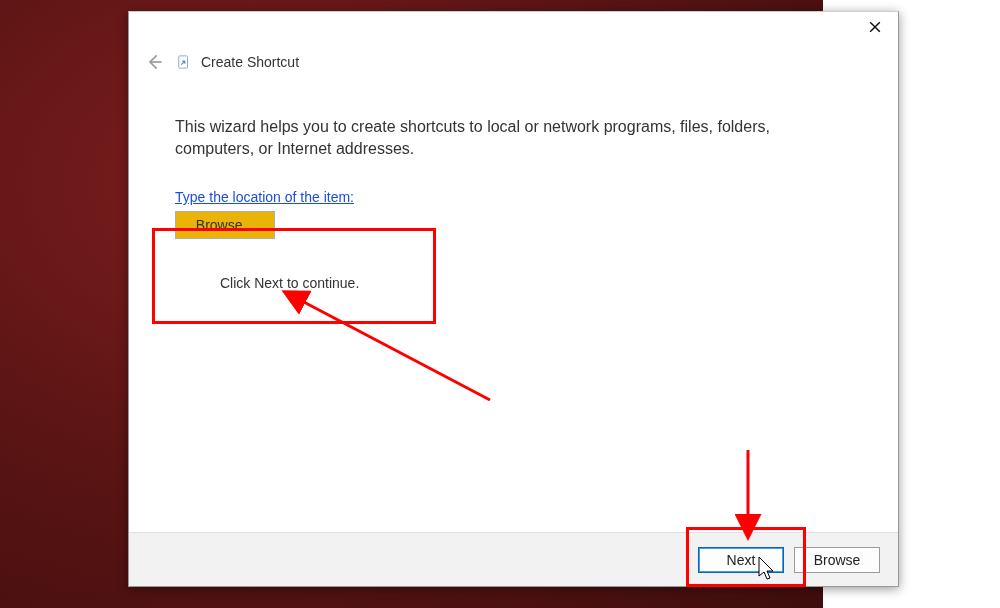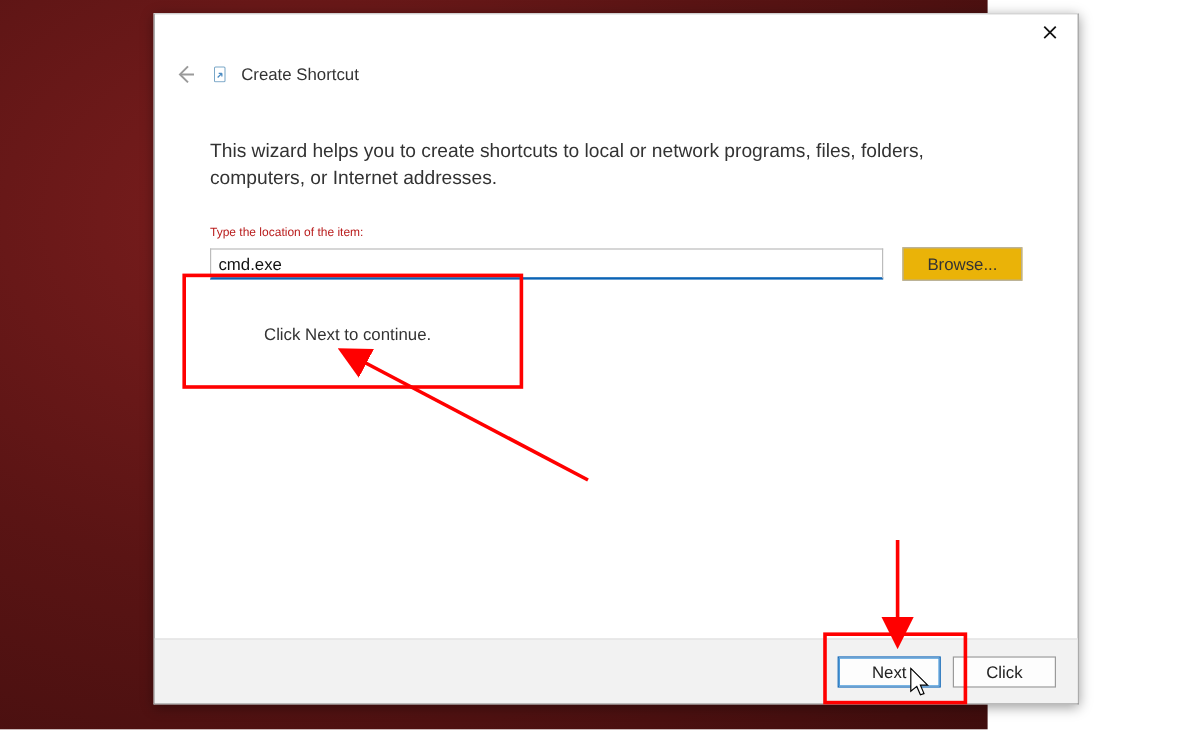--- a/index.html
+++ b/index.html
@@ -95,23 +95,24 @@
     margin-bottom: 26px;
     font-weight: 400;
   }
   .helptext {
     font-size: 16px;
     color:#333;
     line-height: 1.35;
     margin-bottom: 30px;
   }
   .field-label {
-    font-size: 10px;
-    color:#b91c1c;
+    font-size: 14px;
+    color:#1d4ed8;
     margin-bottom: 6px;
+    text-decoration: underline;
   }
   .field-row {
     display:flex;
     align-items:center;
     gap: 16px;
     margin-bottom: 36px;
   }
   .location-input {
     flex: 1;
     height: 26px;
@@ -221,30 +222,29 @@
         </svg>
       </span>
       <span class="title-text">Create Shortcut</span>
     </div>
 
     <div class="content">
       <div class="helptext">This wizard helps you to create shortcuts to local or network programs, files, folders, computers, or Internet addresses.</div>
 
       <div class="field-label">Type the location of the item:</div>
       <div class="field-row">
-        <input type="text" class="location-input" value="cmd.exe" style="">
         <button class="browse-btn">Browse...</button>
       </div>
 
       <div class="continue-text">Click Next to continue.</div>
     </div>
 
     <div class="footer">
       <button class="btn primary">Next</button>
-      <button class="btn">Click</button>
+      <button class="btn">Browse</button>
     </div>
 
   </div>
 
   <div class="highlight" style="left:152px; top:228px; width:284px; height:96px;"></div>
   <div class="highlight" style="left:686px; top:527px; width:120px; height:60px;"></div>
 
   <svg class="overlay-svg">
     <defs>
       <marker id="arrowhead" markerWidth="9" markerHeight="9" refX="2" refY="4.5" orient="auto">

